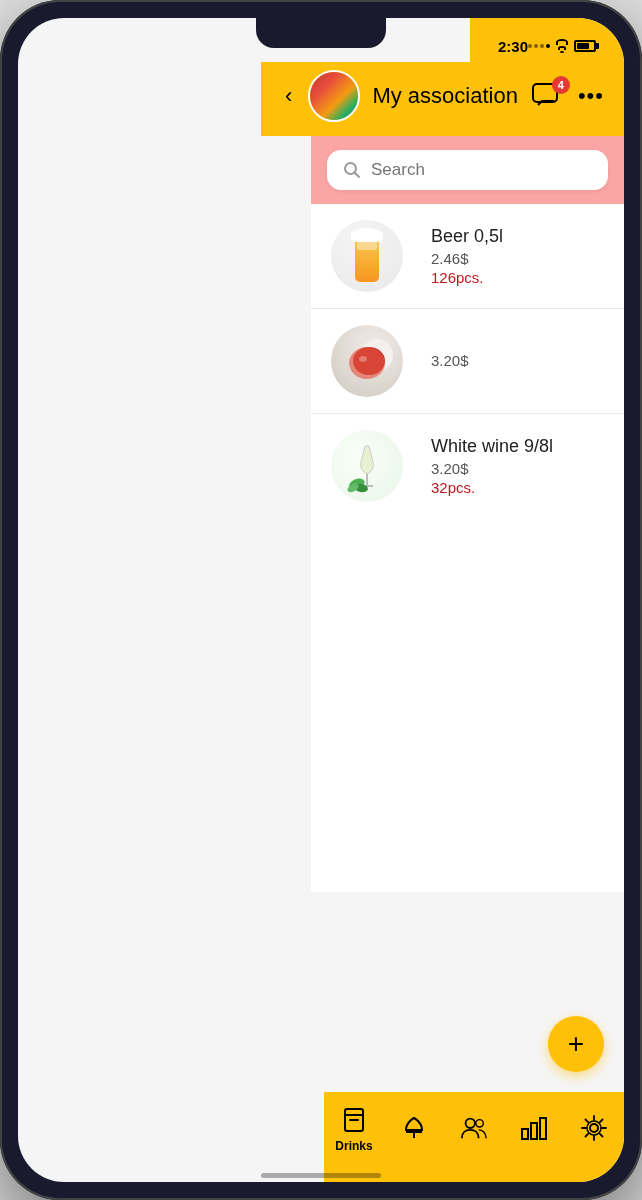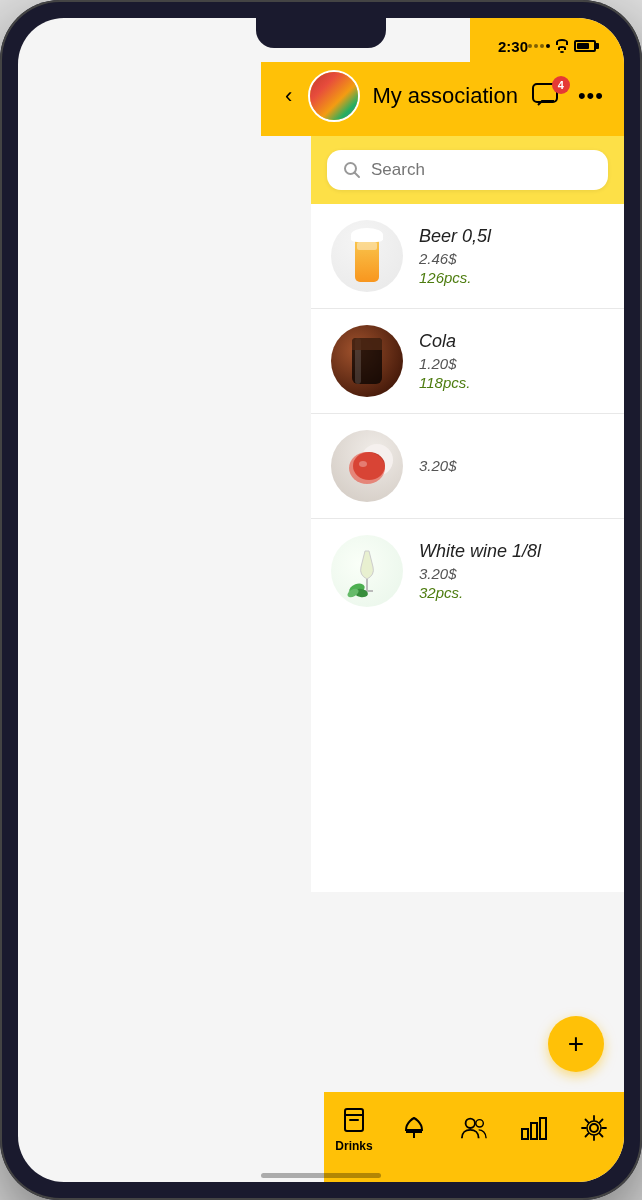--- a/index.html
+++ b/index.html
@@ -161,21 +161,21 @@
 
     .more-btn {
       font-size: 22px;
       color: #000;
       cursor: pointer;
       letter-spacing: 1px;
     }
 
     
     .search-container {
-      background: #fde047;
+      background: #fca5a5;
       padding: 14px 16px;
       flex-shrink: 0;
     }
 
     .search-bar {
       background: #fff;
       border-radius: 14px;
       display: flex;
       align-items: center;
       padding: 10px 16px;
@@ -203,22 +203,21 @@
       background: #fff;
       overflow-y: auto;
     }
 
     .item-row {
       display: flex;
       align-items: center;
       padding: 16px 20px;
       border-bottom: 1px solid #e8e8e8;
       cursor: pointer;
-      gap: 16px;
-      font-style: italic;
+      gap: 28px;
     }
 
     .item-row:last-child {
       border-bottom: none;
     }
 
     .item-image {
       width: 72px;
       height: 72px;
       border-radius: 50%;
@@ -262,21 +261,21 @@
     }
 
     .item-price {
       font-size: 15px;
       color: #555;
       margin-bottom: 2px;
     }
 
     .item-qty {
       font-size: 15px;
-      color: #4d7c0f;
+      color: #b91c1c;
     }
 
     
     .list-footer {
       flex: 0 0 200px;
       background: #f5f5f5;
       position: relative;
     }
 
     
@@ -479,35 +478,20 @@
               </div>
             </div>
           </div>
           <div class="item-info">
             <div class="item-name">Beer 0,5l</div>
             <div class="item-price">2.46$</div>
             <div class="item-qty">126pcs.</div>
           </div>
         </div>
 
-        <div class="item-row">
-          <div class="item-image cola-img">
-            <div style="width:100%; height:100%; display:flex; align-items:center; justify-content:center; background: radial-gradient(circle at 35% 35%, #a0522d, #2c0a00);">
-              <div style="width:30px; height:46px; background:rgba(0,0,0,0.7); border-radius:4px 4px 6px 6px; position:relative; overflow:hidden;">
-                <div style="position:absolute; top:0; left:3px; width:6px; height:100%; background:rgba(255,255,255,0.15); border-radius:3px;"></div>
-                <div style="position:absolute; top:0; left:0; right:0; height:12px; background: rgba(80,40,20,0.8);"></div>
-              </div>
-            </div>
-          </div>
-          <div class="item-info">
-            <div class="item-name">Cola</div>
-            <div class="item-price">1.20$</div>
-            <div class="item-qty">118pcs.</div>
-          </div>
-        </div>
 
         <div class="item-row">
           <div class="item-image redwine-img">
             <div style="width:100%; height:100%; display:flex; align-items:center; justify-content:center; background: radial-gradient(circle at 60% 30%, #f0ece8, #d0c8c0);">
               <svg width="56" height="56" viewBox="0 0 56 56">
                 <ellipse cx="38" cy="22" rx="16" ry="16" fill="#f5f0ee"></ellipse>
                 <ellipse cx="30" cy="28" rx="16" ry="14" fill="#c0392b"></ellipse>
                 <ellipse cx="28" cy="30" rx="18" ry="16" fill="#e74c3c" opacity="0.6"></ellipse>
                 <ellipse cx="24" cy="26" rx="4" ry="3" fill="white" opacity="0.3"></ellipse>
               </svg>
@@ -527,21 +511,21 @@
                 <line x1="28" y1="36" x2="28" y2="48" stroke="#bbb" stroke-width="2"></line>
                 <line x1="22" y1="48" x2="34" y2="48" stroke="#bbb" stroke-width="2"></line>
 
                 <ellipse cx="18" cy="46" rx="8" ry="5" fill="#4caf50" transform="rotate(-20 18 46)"></ellipse>
                 <ellipse cx="22" cy="50" rx="7" ry="4" fill="#388e3c" transform="rotate(10 22 50)"></ellipse>
                 <ellipse cx="14" cy="50" rx="6" ry="3.5" fill="#66bb6a" transform="rotate(-30 14 50)"></ellipse>
               </svg>
             </div>
           </div>
           <div class="item-info">
-            <div class="item-name">White wine 1/8l</div>
+            <div class="item-name">White wine 9/8l</div>
             <div class="item-price">3.20$</div>
             <div class="item-qty">32pcs.</div>
           </div>
         </div>
       </div>
 
       <div class="list-footer">
         <div class="fab">+</div>
       </div>
 

